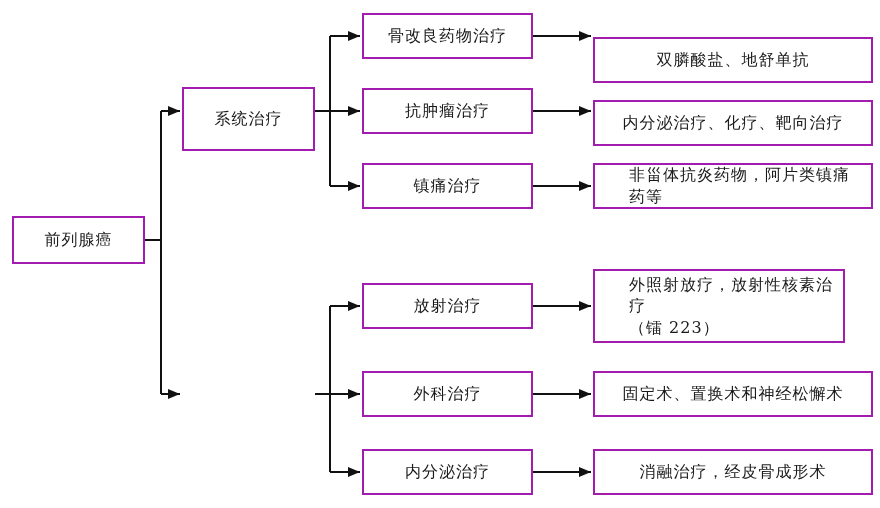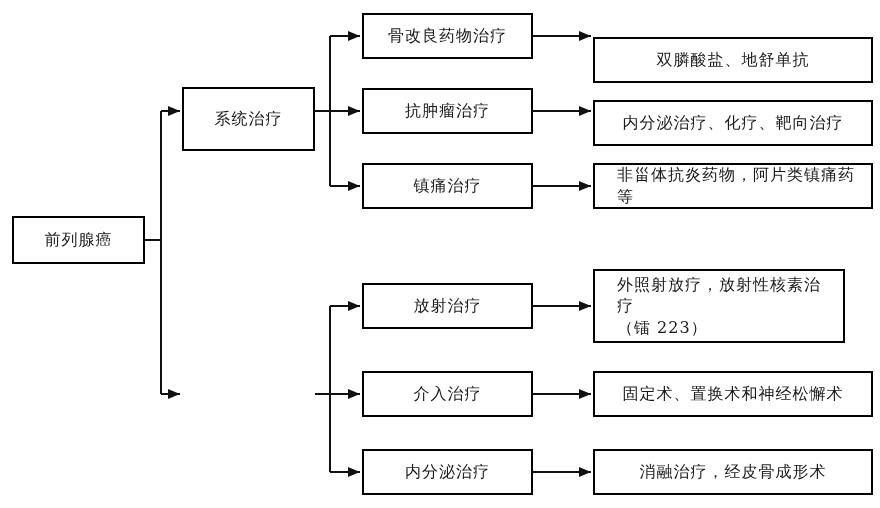--- a/index.html
+++ b/index.html
@@ -11,35 +11,35 @@
     font-family: "DejaVu Serif", "Liberation Serif", serif;
     overflow: hidden;
   }
   .connectors {
     position: absolute;
     top: 0; left: 0;
   }
   .node {
     position: absolute;
     box-sizing: border-box;
-    border: 2px solid #000000;
+    border: 2px solid #a21caf;
     background: #ffffff;
     color: #1a1a1a;
     font-size: 16px;
     line-height: 1.35;
     display: flex;
     align-items: center;
     justify-content: center;
     text-align: center;
     letter-spacing: 1px;
   }
   .node.left-align {
     justify-content: flex-start;
     text-align: left;
-    padding-left: 22px;
+    padding-left: 34px;
     padding-right: 10px;
   }
   .node .two-line { display: block; }
 </style>
 </head>
 <body>
 
 <div class="canvas">
 
   <svg class="connectors" width="880" height="508">
@@ -74,21 +74,21 @@
   </svg>
 
   <div class="node" style="left:12px; top:216px; width:133px; height:48px;">前列腺癌</div>
 
   <div class="node" style="left:182px; top:87px; width:133px; height:64px;">系统治疗</div>
 
   <div class="node" style="left:362px; top:13px; width:171px; height:46px;">骨改良药物治疗</div>
   <div class="node" style="left:362px; top:88px; width:171px; height:46px;">抗肿瘤治疗</div>
   <div class="node" style="left:362px; top:163px; width:171px; height:46px;">镇痛治疗</div>
   <div class="node" style="left:362px; top:283px; width:171px; height:46px;">放射治疗</div>
-  <div class="node" style="left:362px; top:371px; width:171px; height:46px;">介入治疗</div>
+  <div class="node" style="left:362px; top:371px; width:171px; height:46px;">外科治疗</div>
   <div class="node" style="left:362px; top:449px; width:171px; height:46px;">内分泌治疗</div>
 
   <div class="node" style="left:593px; top:13px; width:280px; height:46px;margin-top:24px;">双膦酸盐、地舒单抗</div>
   <div class="node" style="left:593px; top:88px; width:280px; height:46px;margin-top:12px;">内分泌治疗、化疗、靶向治疗</div>
   <div class="node left-align" style="left:593px; top:163px; width:280px; height:46px;">非甾体抗炎药物，阿片类镇痛药等</div>
   <div class="node left-align" style="left:593px; top:269px; width:252px; height:74px;">
     <span class="two-line">
       <span>外照射放疗，放射性核素治疗</span><br>
       <span>（镭 223）</span>
     </span>

